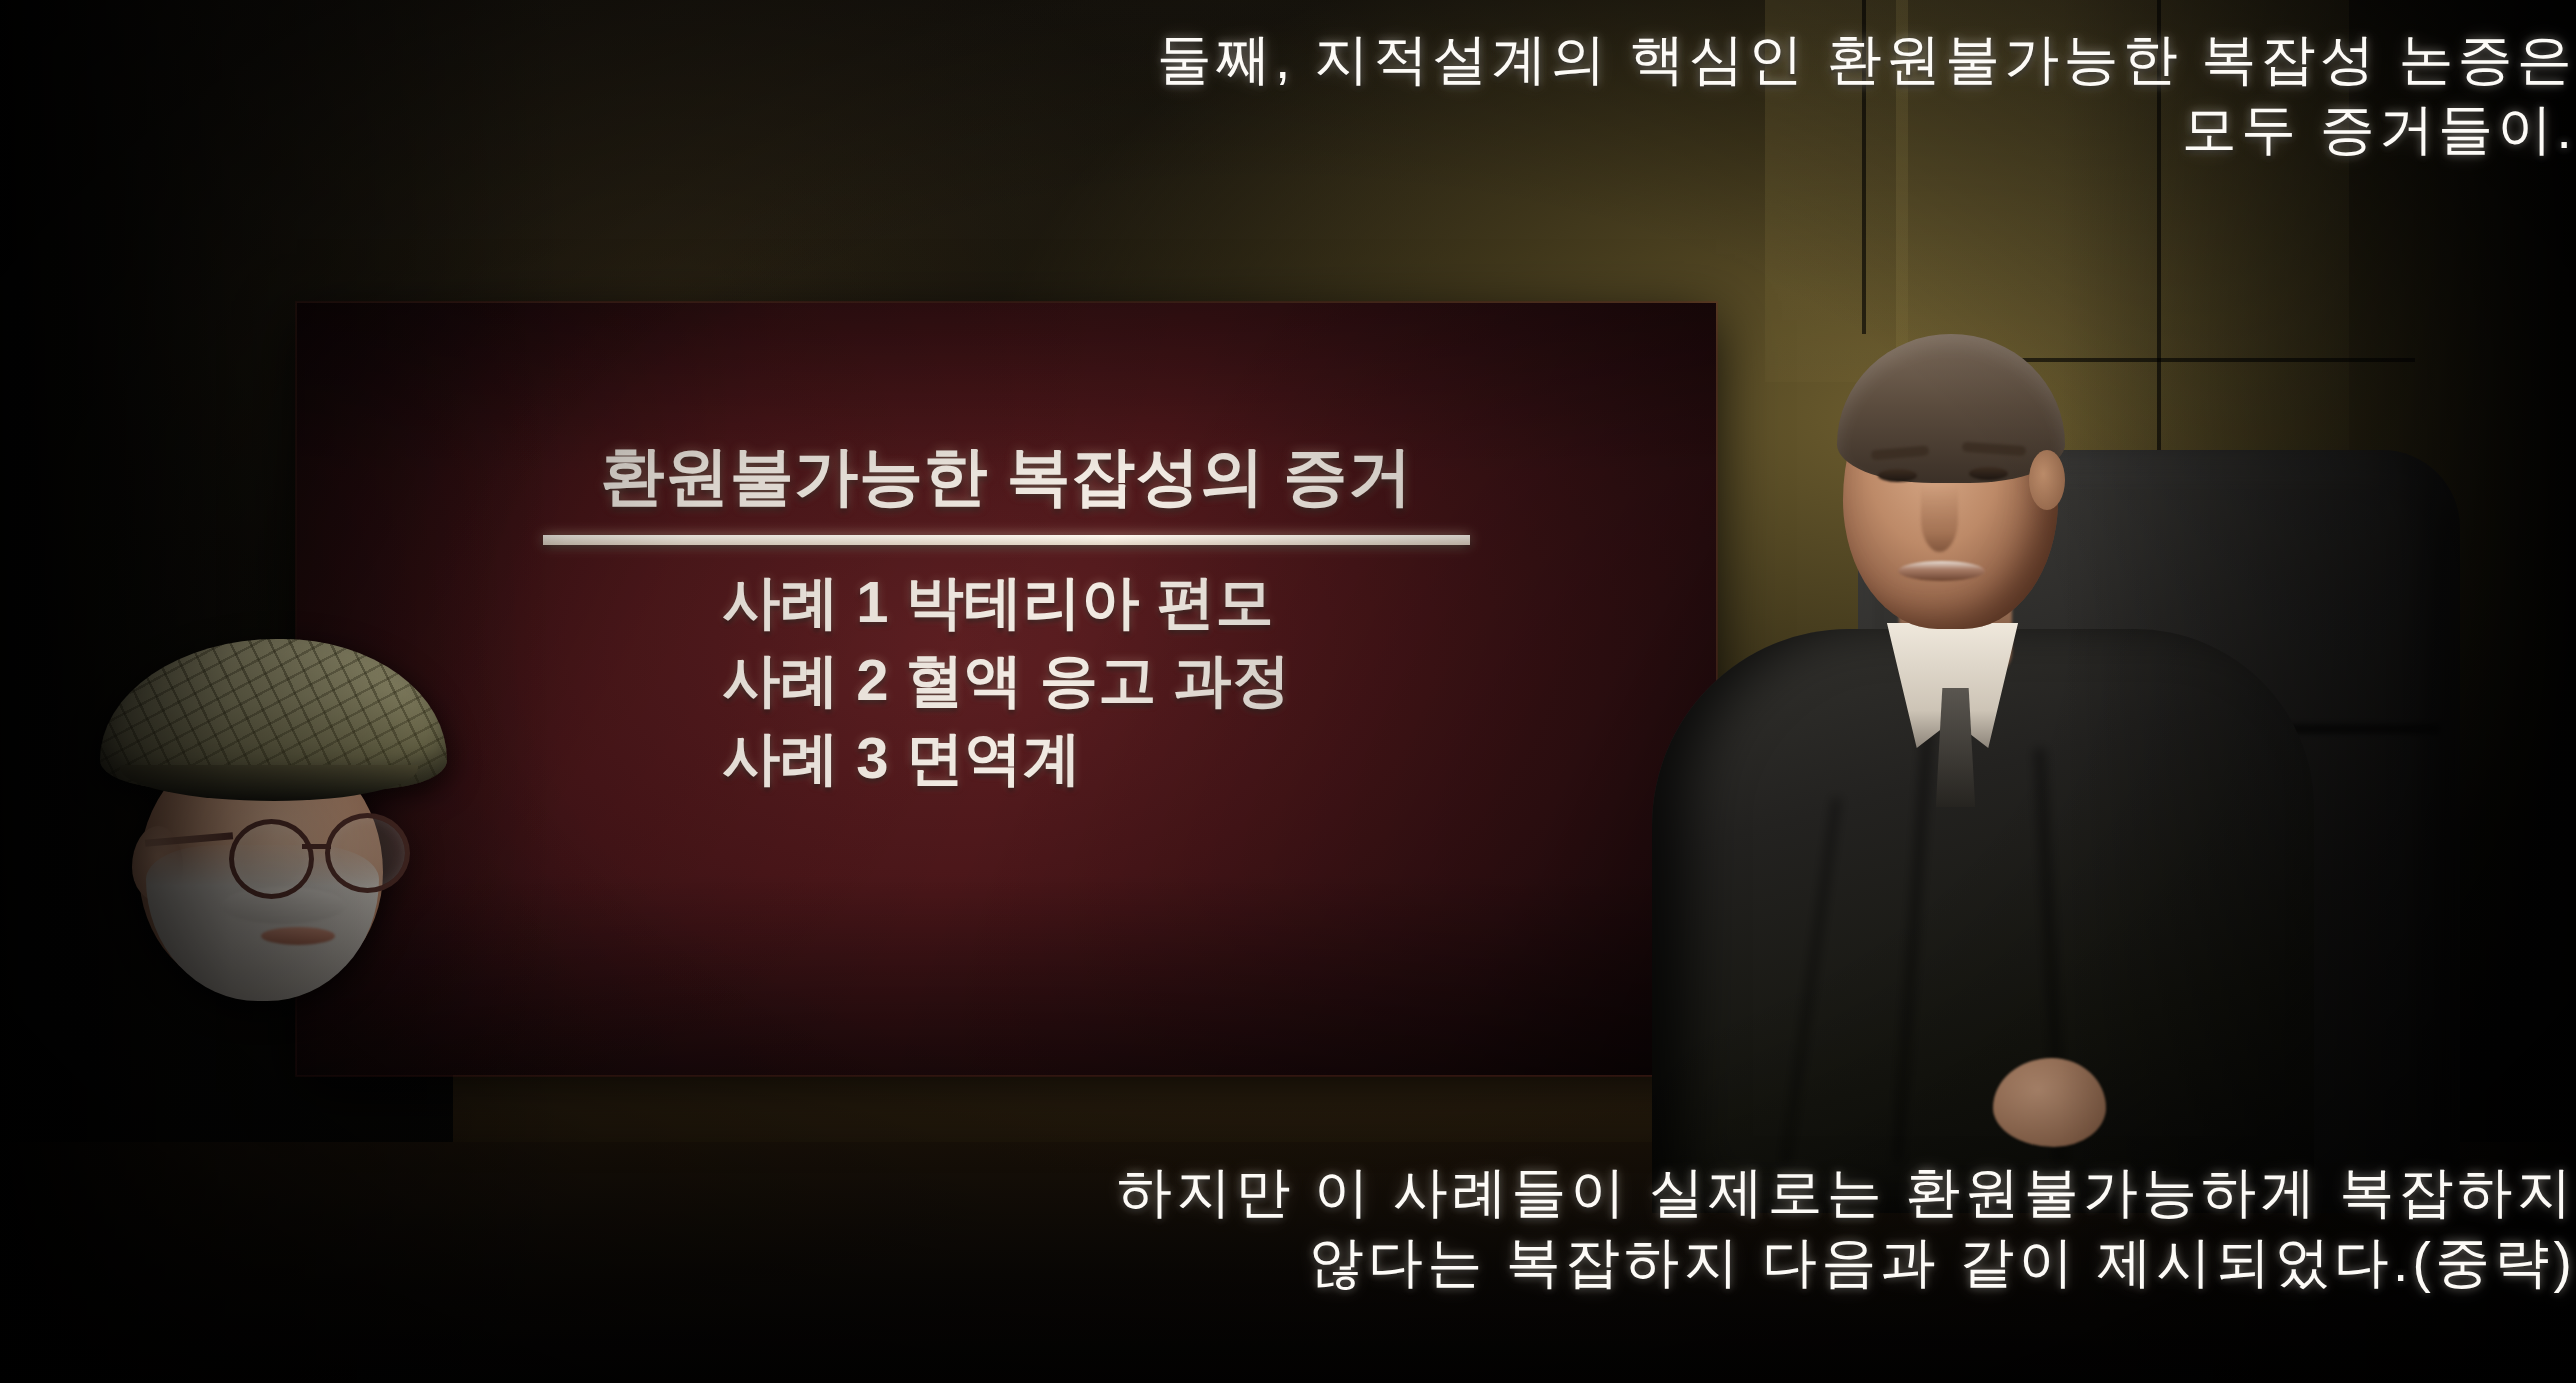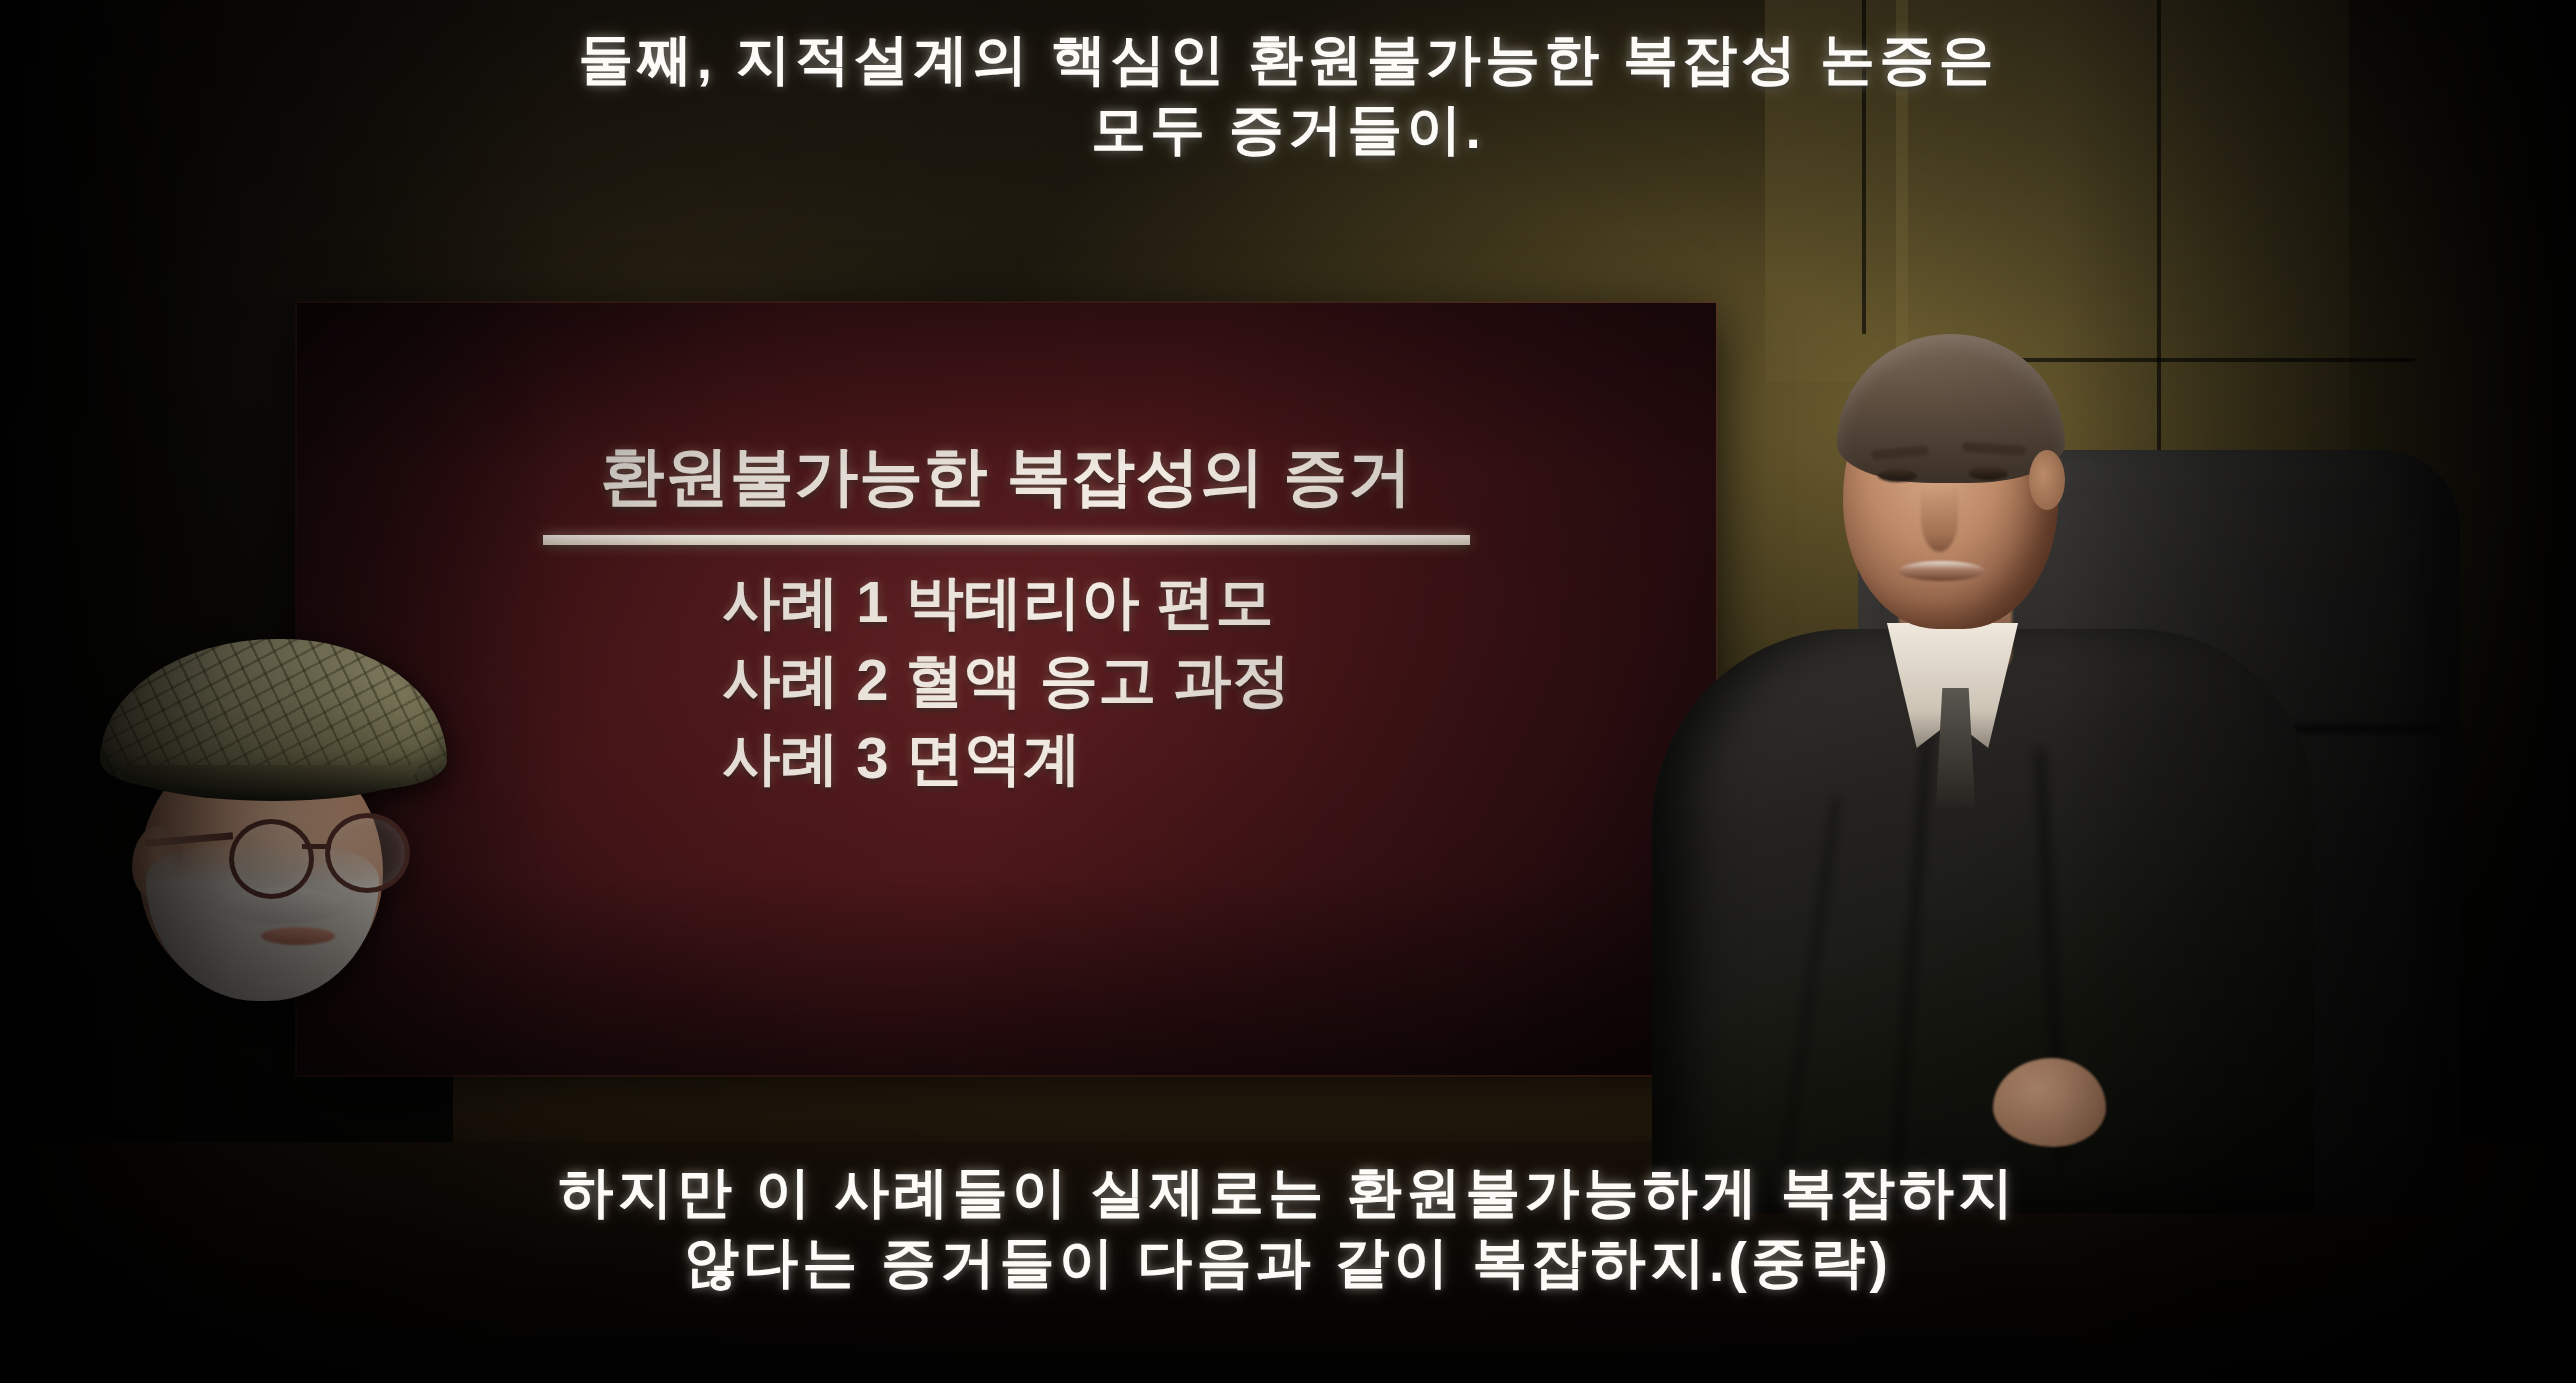--- a/index.html
+++ b/index.html
@@ -333,24 +333,24 @@
     width: 51px; height: 76px;
     border-radius: 52% 48% 46% 54% / 54% 54% 46% 46%;
     background: radial-gradient(ellipse at 50% 42%, #dda98a, #a5745a);
     filter: blur(0.6px);
   }
 
   
   .subtitle {
     position: absolute;
     left: 0; right: 0;
-    text-align: center;
+    text-align: right;
     color: #fdfbf7;
     font-size: 55px;
-    font-weight: 700;
+    font-weight: 400;
     letter-spacing: 4.2px;
     line-height: 1.28;
     text-shadow:
       0 0 8.3px rgba(255,250,240,0.40),
       0 0 20px rgba(255,240,220,0.22),
       0 2.4px 4.8px rgba(0,0,0,0.9);
     pointer-events: none;
   }
   #subtitle-top { top: 24px; }
   #subtitle-bottom { top: 1157px; }
@@ -423,17 +423,17 @@
   </div>
 
   <div class="bg-vignette"></div>
 
   <div class="subtitle" id="subtitle-top">
     <span class="line">둘째, 지적설계의 핵심인 환원불가능한 복잡성 논증은</span>
     <span class="line">모두 증거들이.</span>
   </div>
   <div class="subtitle" id="subtitle-bottom">
     <span class="line">하지만 이 사례들이 실제로는 환원불가능하게 복잡하지</span>
-    <span class="line">않다는 증거들이 다음과 같이 복잡하지.(중략)</span>
+    <span class="line">않다는 복잡하지 다음과 같이 제시되었다.(중략)</span>
   </div>
 
 </div>
 
 
 </body></html>

